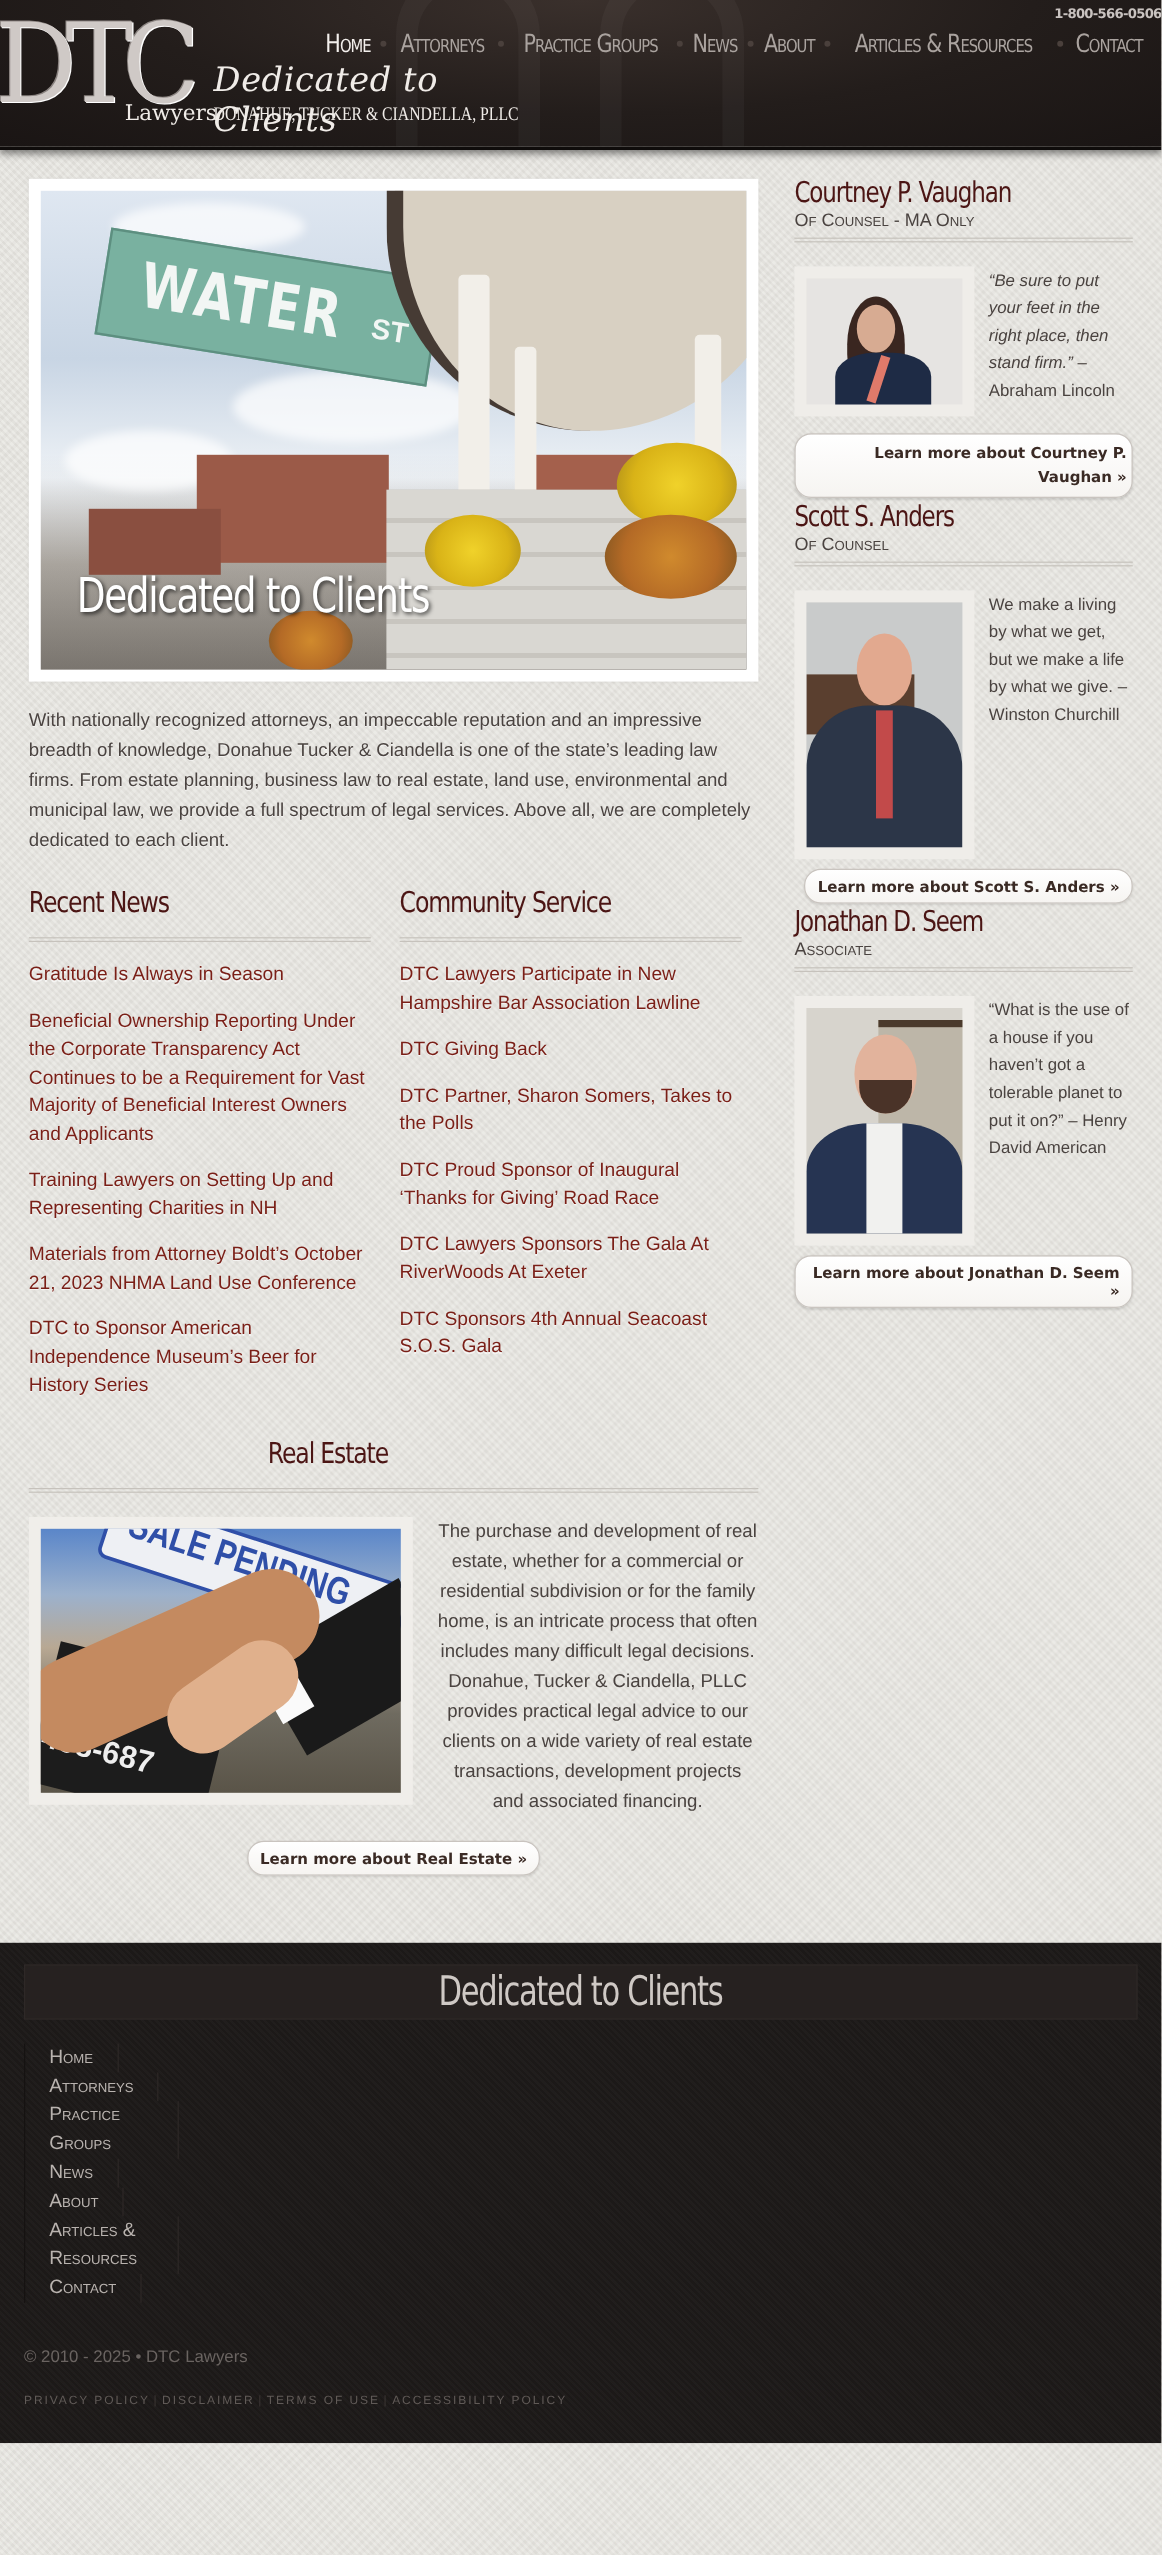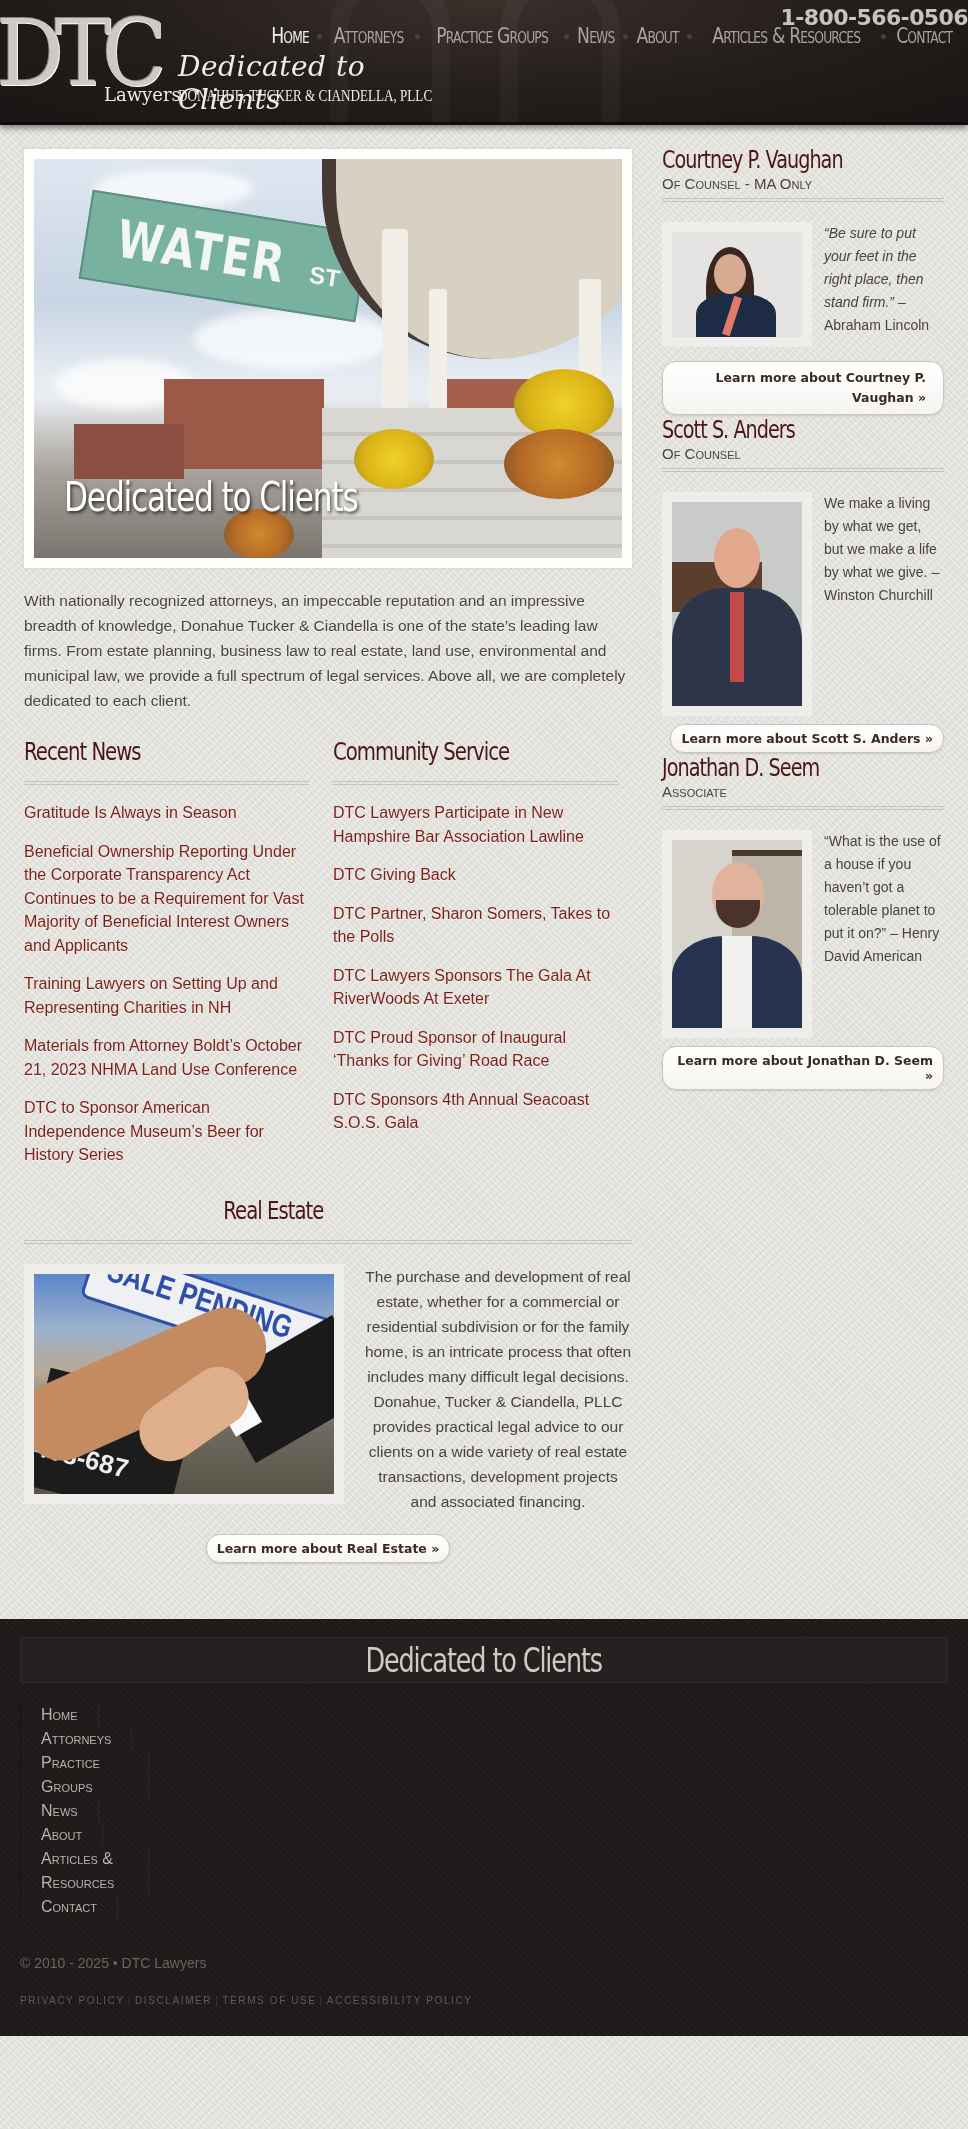--- a/index.html
+++ b/index.html
@@ -48,21 +48,21 @@
     font-family: "DejaVu Serif", serif; font-size: 18px; color: #f0ece8;
   }
   .logo-firm {
     position: absolute; left: 178px; top: 79px;
     font-family: "Liberation Serif", serif; font-size: 16px; color: #f0ece8;
     transform: scaleX(0.82); transform-origin: left top; white-space: nowrap;
   }
   .phone {
     position: absolute; right: 0; top: 5px;
     font-family: "DejaVu Sans", sans-serif; font-weight: bold;
-    font-size: 22px; color: #c9c3c0; letter-spacing: -0.6px;
+    font-size: 11px; color: #c9c3c0; letter-spacing: -0.6px;
   }
   .topnav {
     position: absolute; right: 10px; top: 24px; display: flex; align-items: center;
   }
   .topnav a {
     font-family: "DejaVu Sans", sans-serif;
     font-variant: small-caps;
     font-size: 21px; color: #aaa39f; letter-spacing: -1px;
     transform: scaleX(0.82); transform-origin: center;
     display: inline-block;
@@ -188,21 +188,21 @@
   .att-title {
     font-variant: small-caps; font-size: 15px; color: #4a4340; margin-top: 0px;
   }
   .att-rule { height: 4px; border-top: 1px solid #c6c2bc; border-bottom: 1px solid #c6c2bc; margin-top: 6px; }
   .att-body { display: flex; margin-top: 20px; }
   .att-frame { width: 150px; padding: 10px; background: #efede9; flex: none; }
   .att-photo { position: relative; overflow: hidden; width: 130px; }
   .att-quote { margin-left: 12px; font-size: 14px; line-height: 23px; color: #4a4340; }
   .att-quote em { font-style: italic; }
   .att .btn-wrap { text-align: right; margin-top: 14px; }
-  .att .btn-wide { display: block; text-align: right; padding: 6px 17px; line-height: 20px; }
+  .att .btn-wide { display: block; text-align: right; padding: 6px 4px; line-height: 20px; }
 
   
   .ph-bg-light { background: #e6e4e2; }
   .ph-head { position:absolute; border-radius: 50%; background:#d7ab92; }
   .ph-hair { position:absolute; border-radius: 50% 50% 40% 40%; background:#3a2620; }
   .ph-suit { position:absolute; border-radius: 40% 40% 0 0; }
 
   
   .footer {
     margin-top: 56px;
@@ -300,22 +300,22 @@
           <li><a>DTC to Sponsor American Independence Museum’s Beer for History Series</a></li>
         </ul>
       </section>
       <section class="col">
         <h2 class="sec">Community Service</h2>
         <div class="rule"></div>
         <ul class="newslist">
           <li><a>DTC Lawyers Participate in New Hampshire Bar Association Lawline</a></li>
           <li><a>DTC Giving Back</a></li>
           <li><a>DTC Partner, Sharon Somers, Takes to the Polls</a></li>
+          <li><a>DTC Proud Sponsor of Inaugural ‘Thanks for Giving’ Road Race</a></li>
           <li><a>DTC Lawyers Sponsors The Gala At RiverWoods At Exeter</a></li>
-          <li><a>DTC Proud Sponsor of Inaugural ‘Thanks for Giving’ Road Race</a></li>
           <li><a>DTC Sponsors 4th Annual Seacoast S.O.S. Gala</a></li>
         </ul>
       </section>
     </div>
 
     <section class="re">
       <h2 class="sec">Real Estate</h2>
       <div class="rule"></div>
       <div class="re-body">
         <div class="re-frame">

